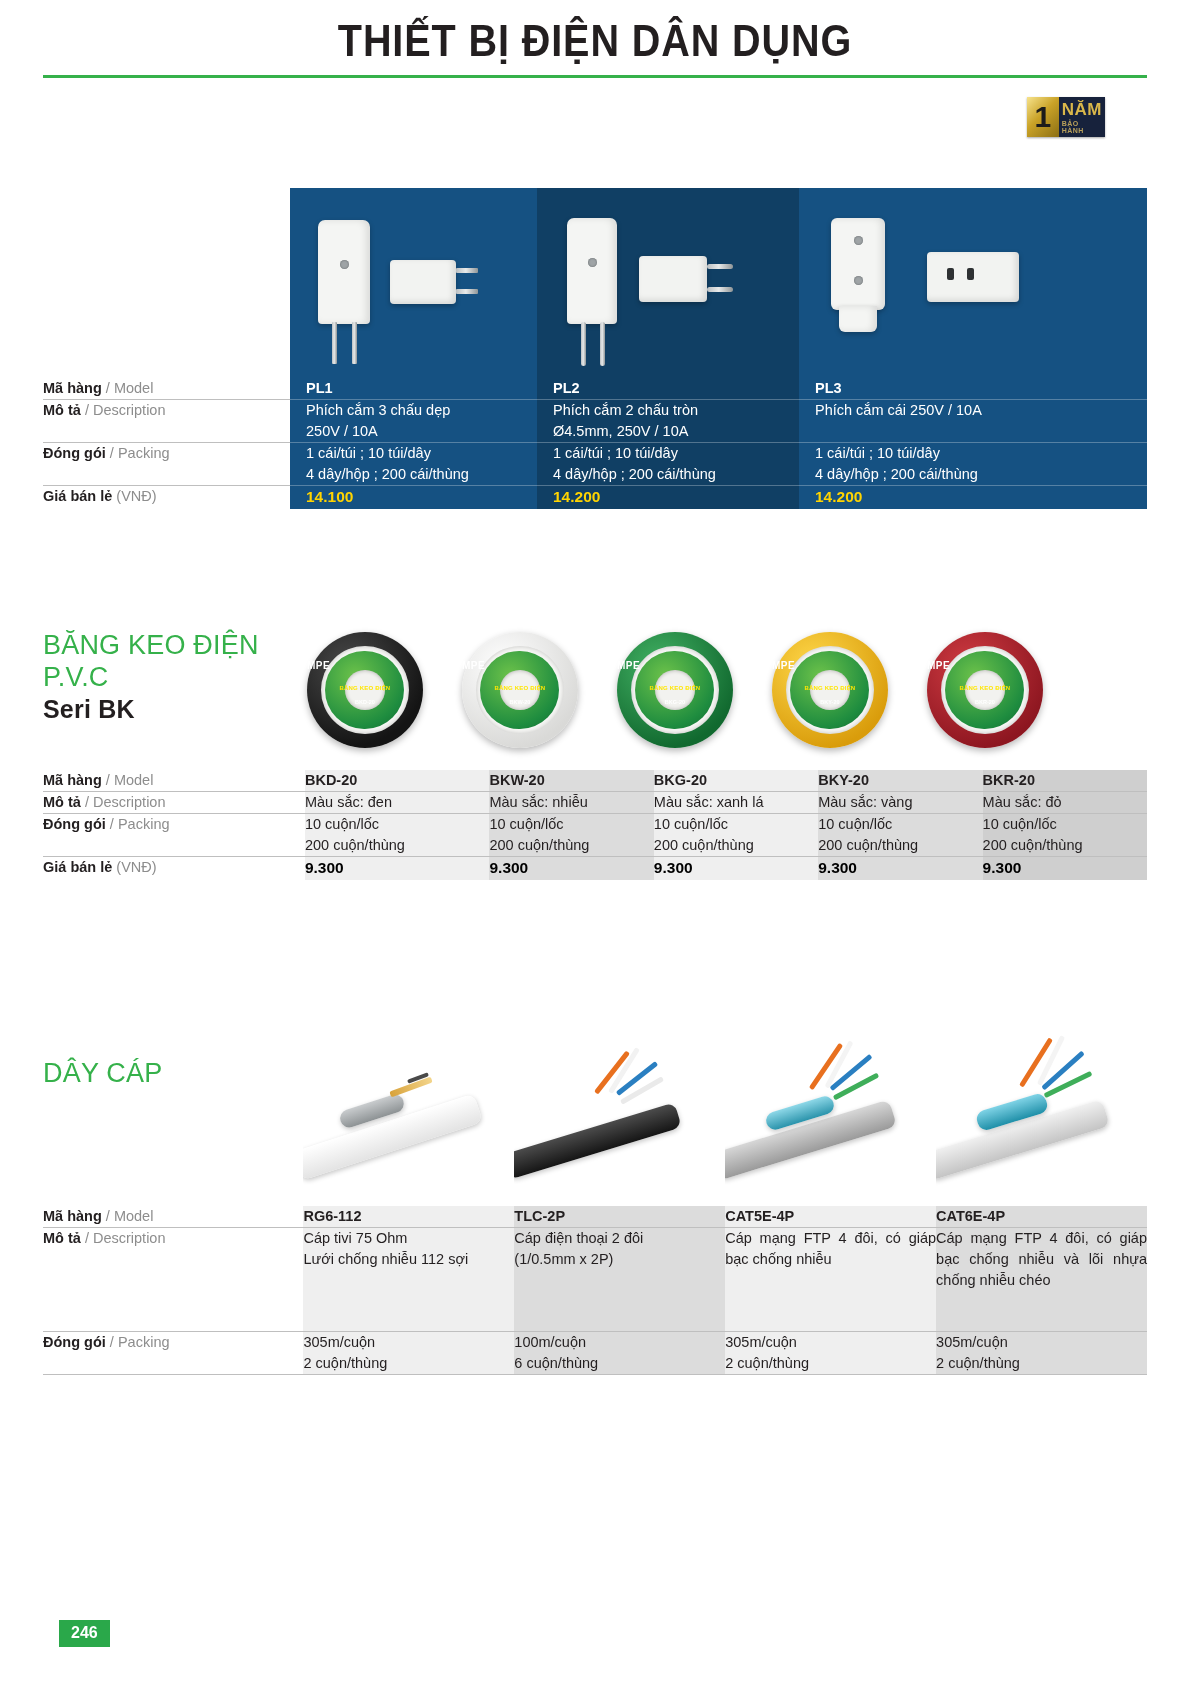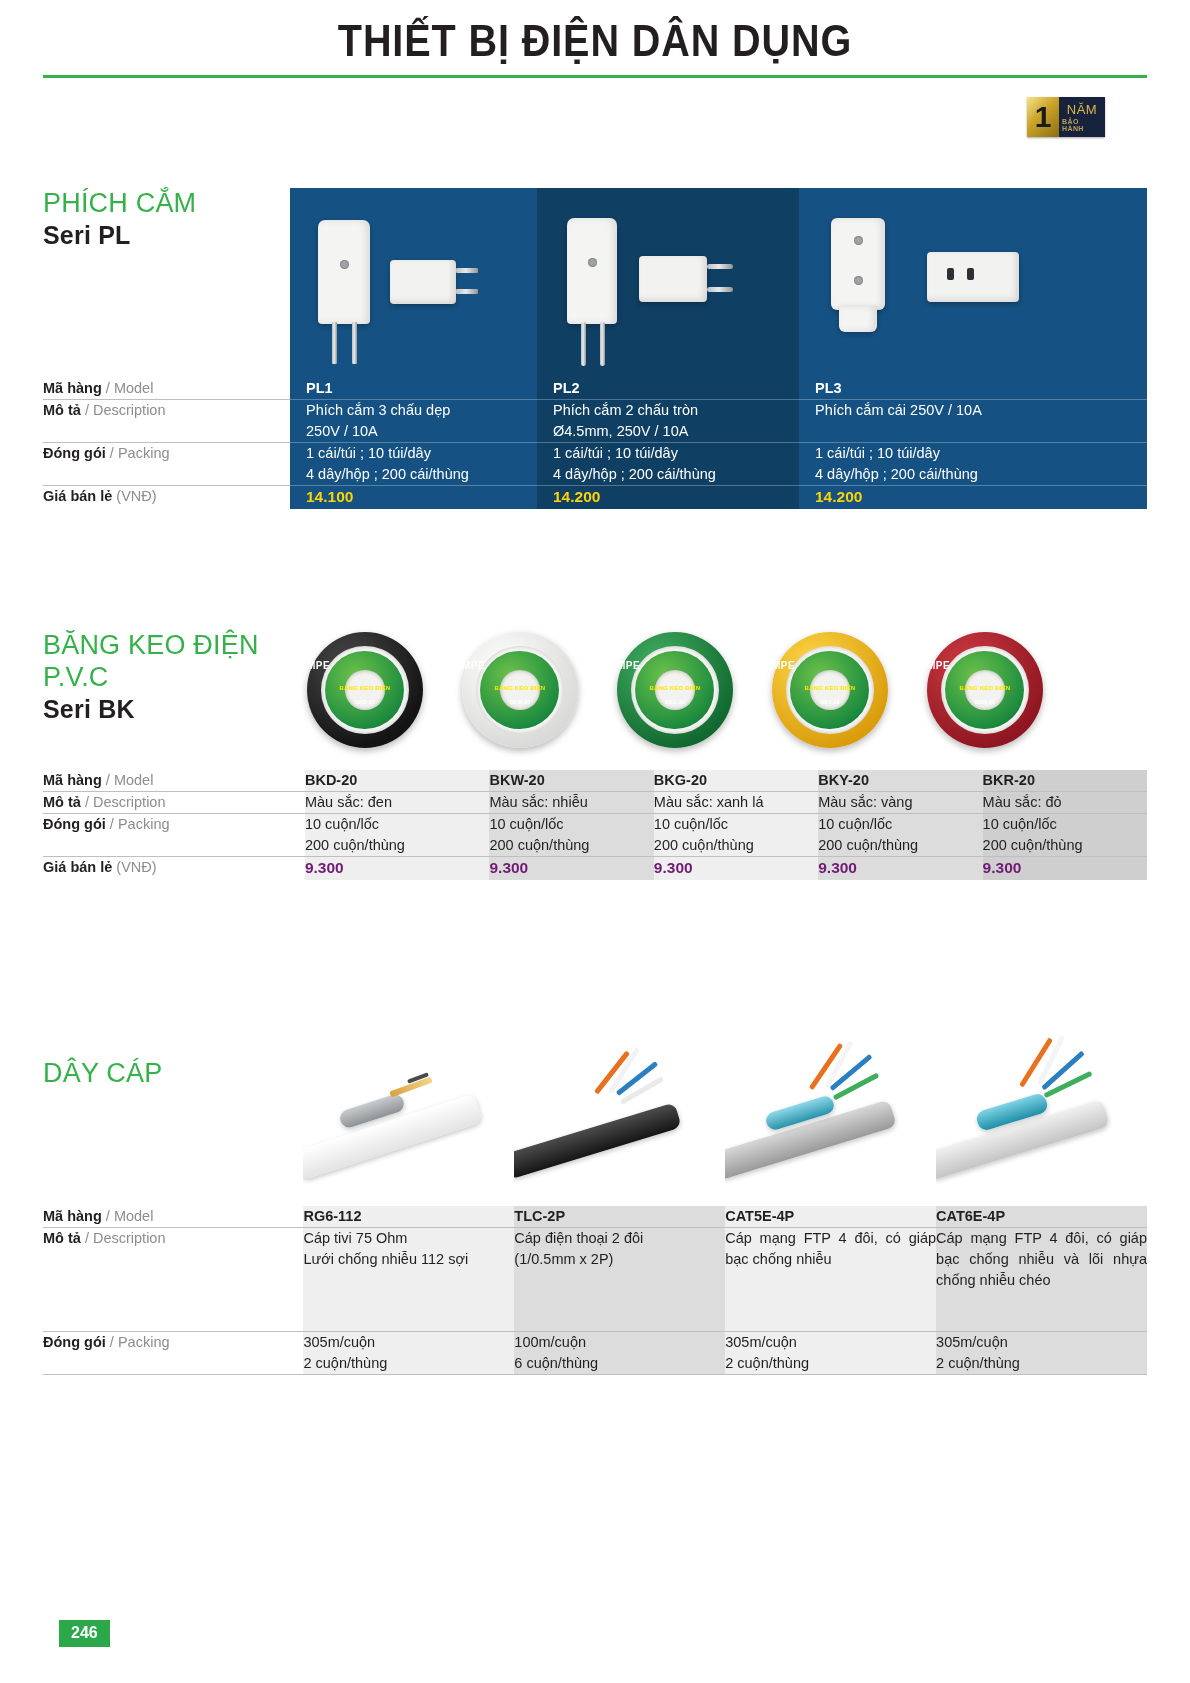--- a/index.html
+++ b/index.html
@@ -37,21 +37,21 @@
     background:linear-gradient(135deg,#f7e38c 0%,#c9a227 45%,#8c6f14 100%);
     display:flex; align-items:center; justify-content:center;
     font-size:30px; font-weight:bold; color:#1b1b1b; line-height:1;
   }
   .warranty-text {
     flex:1; background:#17223c;
     display:flex; flex-direction:column; align-items:center; justify-content:center;
     padding:2px 3px;
   }
   .warranty-nam {
-    font-size:13px; font-weight:normal; line-height:1;
+    font-size:17px; font-weight:bold; line-height:1;
     color:#d9b74a; letter-spacing:.5px;
   }
   .warranty-sub {
     font-size:7px; font-weight:bold; line-height:1;
     color:#b9a05a; letter-spacing:.4px; margin-top:2px;
   }
   .sec-title { }
   .sec-title .t-green {
     color:#35b14a; font-size:27px; font-weight:normal; line-height:1.18;
     letter-spacing:.2px;
@@ -92,21 +92,21 @@
   .pl .c1 { background:#103f64; }
   .pl .price { color:#ffd400; }
   .pl .photo-cell.c0, .pl .photo-cell.c2 { background:#155182; }
   .pl .photo-cell.c1 { background:#103f64; }
 
   
   .gray .data-cell { color:#231f20; border-bottom-color:#bfbfbf; }
   .gray .c0, .gray .c2 { background:#efefef; }
   .gray .c1, .gray .c3 { background:#dcdcdc; }
   .gray .c4 { background:#cfcfcf; }
-  .gray .price { color:#701a75;margin-top:16px; }
+  .gray .price { color:#000000;margin-top:16px; }
   .gray .photo-cell.c0, .gray .photo-cell.c2 { background:#ffffff; }
   .gray .photo-cell.c1, .gray .photo-cell.c3 { background:#ffffff; }
   .gray .desc-just { text-align:justify; }
 
   
   .cablephoto.c0 { background:linear-gradient(180deg,#f4f4f4,#e9e9e9); }
   .cablephoto.c1 { background:linear-gradient(180deg,#ededed,#e2e2e2); }
   .cablephoto.c2 { background:linear-gradient(180deg,#e6e6e6,#dadada); }
   .cablephoto.c3 { background:linear-gradient(180deg,#dfdfdf,#d3d3d3); }
 
@@ -206,24 +206,20 @@
 
 <div class="warranty-badge">
   <div class="warranty-num">1</div>
   <div class="warranty-text">
     <div class="warranty-nam">NĂM</div>
     <div class="warranty-sub">BẢO HÀNH</div>
   </div>
 </div>
 
 <div class="sec-pl">
-  <div class="sec-title sec-head-abs">
-    <div class="t-green">PHÍCH CẮM</div>
-    <div class="t-dark">Seri PL</div>
-  </div>
 
   <table class="spec pl">
     <colgroup>
       <col style="width:247px">
         <col style="width:247px">
         <col style="width:262px">
         <col style="width:348px">
     </colgroup>
     <tbody>
         <tr>

